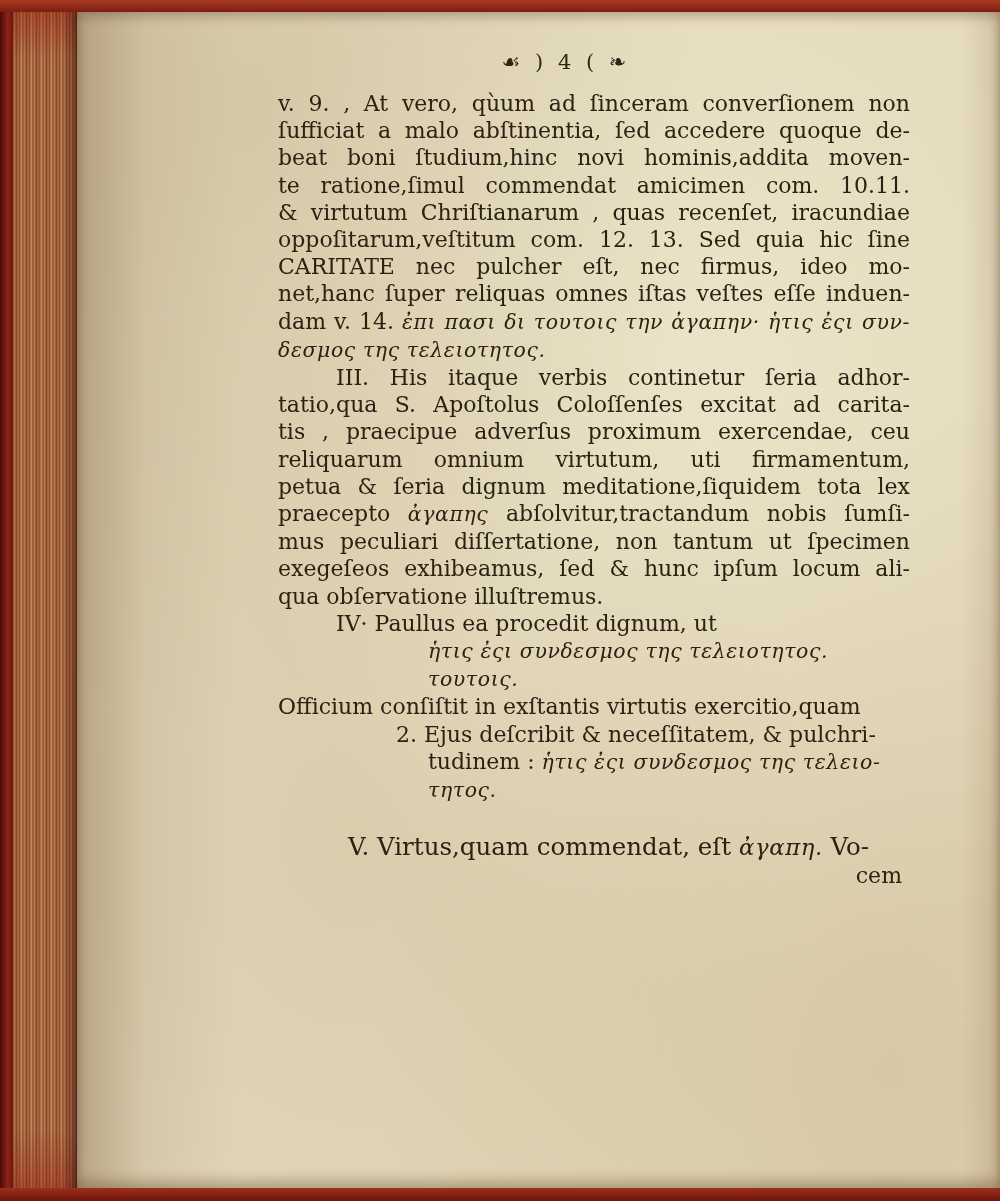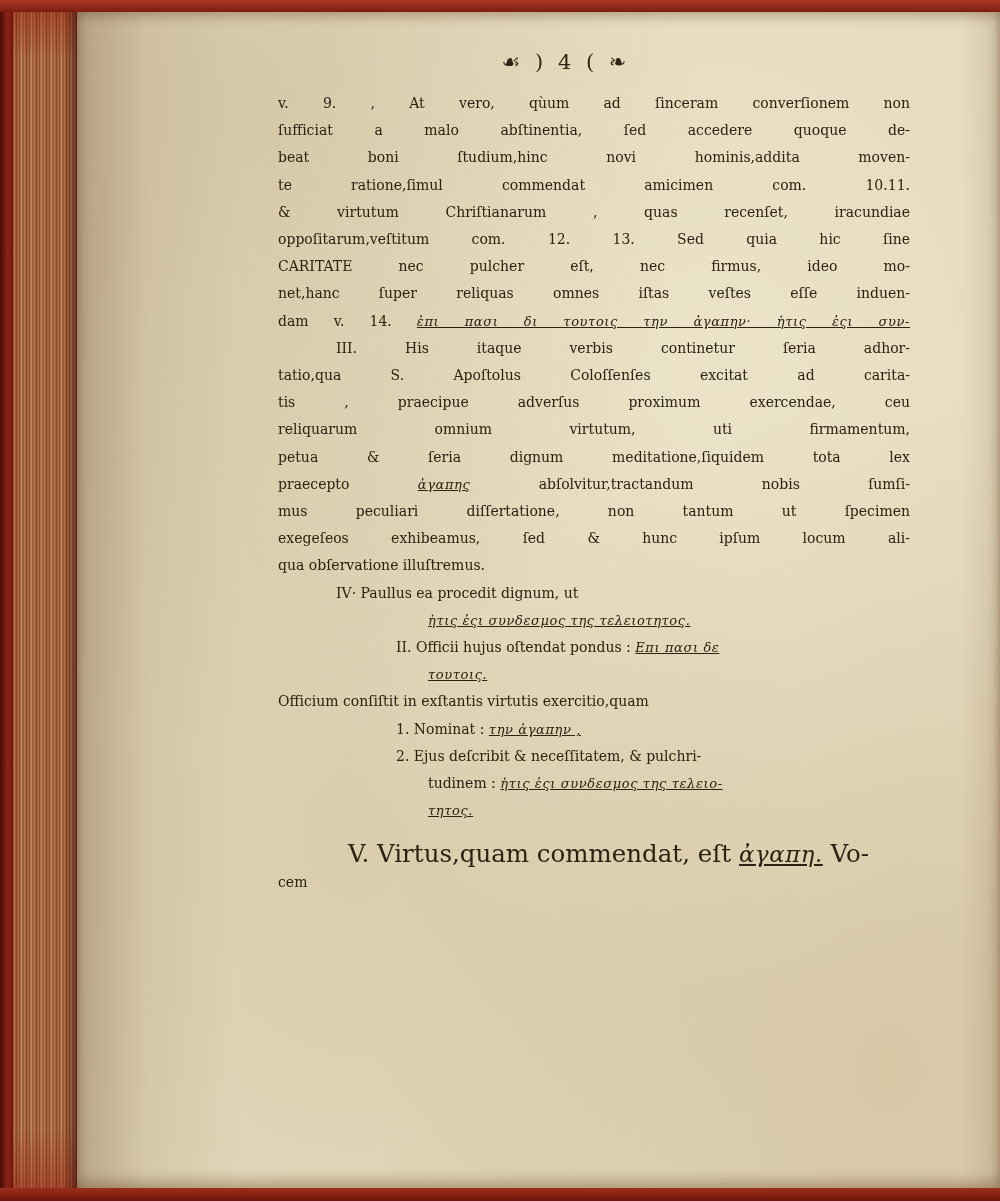--- a/index.html
+++ b/index.html
@@ -31,28 +31,28 @@
       radial-gradient(ellipse at 70% 30%, rgba(255,250,232,.30), transparent 55%),
       radial-gradient(ellipse at 30% 70%, rgba(130,100,55,.10), transparent 50%),
       linear-gradient(90deg, rgba(90,50,20,.30), rgba(90,50,20,.08) 70px, rgba(90,50,20,0) 160px),
       linear-gradient(270deg, rgba(100,60,30,.16), rgba(100,60,30,0) 40px);
     box-shadow:inset 0 6px 10px rgba(80,40,15,.25), inset 0 -8px 12px rgba(80,40,15,.28);}
   
   .content{position:absolute;left:278px;top:50px;width:632px;color:#2c2113;}
   .pagehead{
     text-align:center;font-size:21px;letter-spacing:4px;margin-bottom:16px;
     transform:translateX(-28px);color:#302414;}
-  .line{font-size:14px;line-height:27.2px;white-space:nowrap;}
+  .line{font-size:22px;line-height:27.2px;white-space:nowrap;}
   .j{white-space:normal;text-align:justify;text-align-last:justify;}
   .ind1{padding-left:58px;}
   .ind2{padding-left:118px;white-space:normal;}
   .ind3{padding-left:150px;}
-  .gk{font-style:italic;font-size:.93em;letter-spacing:.6px;text-decoration:underline;}
-  .vbig{font-size:24.5px;padding-left:70px;margin-top:15px;line-height:30px;}
-  .catch{padding-right:8px;}
+  .gk{font-style:italic;font-size:.93em;letter-spacing:.6px;}
+  .vbig{font-size:24.5px;padding-left:70px;margin-top:28px;line-height:30px;}
+  .catch{text-align:right;padding-right:8px;}
 </style>
 </head>
 <body>
 
 <div class="scan">
   <div class="spine"></div>
   <div class="page-edges"></div>
   <div class="paper"></div>
   <div class="edge-top"></div>
   <div class="edge-bottom"></div>
@@ -62,35 +62,34 @@
     <div>
         <div class="line j"><span>v. 9. , At vero, qùum ad ſinceram converſionem non</span></div>
         <div class="line j"><span>ſufficiat a malo abſtinentia, ſed accedere quoque de-</span></div>
         <div class="line j"><span>beat boni ſtudium,hinc novi hominis,addita moven-</span></div>
         <div class="line j"><span>te ratione,ſimul commendat amicimen com. 10.11.</span></div>
         <div class="line j"><span>&amp; virtutum Chriſtianarum , quas recenſet, iracundiae</span></div>
         <div class="line j"><span>oppoſitarum,veſtitum com. 12. 13.  Sed quia hic ſine</span></div>
         <div class="line j"><span>CARITATE  nec pulcher eſt,  nec firmus, ideo mo-</span></div>
         <div class="line j"><span>net,hanc ſuper reliquas omnes iſtas veſtes eſſe induen-</span></div>
         <div class="line j"><span>dam v. 14. </span><span class="gk">ἐπι πασι δι τουτοις την ἀγαπην· ἡτις ἐςι συν-</span></div>
+        <div class="line "><span class="gk">δεσμος της τελειοτητος.</span></div>
         <div class="line j ind1"><span>III.   His itaque verbis continetur ſeria adhor-</span></div>
         <div class="line j"><span>tatio,qua S. Apoſtolus Coloſſenſes excitat ad carita-</span></div>
         <div class="line j"><span>tis , praecipue adverſus proximum exercendae, ceu</span></div>
         <div class="line j"><span>reliquarum omnium virtutum,  uti firmamentum,</span></div>
         <div class="line j"><span>petua &amp; ſeria dignum meditatione,ſiquidem tota lex</span></div>
         <div class="line j"><span>praecepto </span><span class="gk">ἀγαπης</span><span> abſolvitur,tractandum nobis ſumſi-</span></div>
         <div class="line j"><span>mus peculiari diſſertatione, non tantum ut ſpecimen</span></div>
         <div class="line j"><span>exegeſeos exhibeamus, ſed &amp; hunc ipſum locum ali-</span></div>
         <div class="line "><span>qua obſervatione illuſtremus.</span></div>
         <div class="line ind1"><span>IV·    Paullus ea procedit dignum,  ut</span></div>
         <div class="line ind3"><span class="gk">ἡτις ἐςι συνδεσμος της τελειοτητος.</span></div>
-        <div class="line ind2"><span>II.   Officii hujus oſtendat pondus   :  </span><span class="gk">Επι πασι δε</span></div>
         <div class="line ind3"><span class="gk">τουτοις.</span></div>
         <div class="line "><span>Officium conſiſtit in exſtantis virtutis exercitio,quam</span></div>
-        <div class="line ind2"><span>1.    Nominat :  </span><span class="gk">την ἀγαπην ,</span></div>
         <div class="line ind2"><span>2.    Ejus deſcribit &amp; neceſſitatem, &amp; pulchri-</span></div>
         <div class="line ind3"><span>tudinem :  </span><span class="gk">ἡτις ἐςι συνδεσμος της τελειο-</span></div>
         <div class="line ind3"><span class="gk">τητος.</span></div>
         <div class="line vbig"><span>V.    Virtus,quam commendat, eſt </span><span class="gk">ἀγαπη.</span><span> Vo-</span></div>
         <div class="line catch"><span>cem</span></div>
       </div>
   </div>
 </div>
 
 </body></html>

